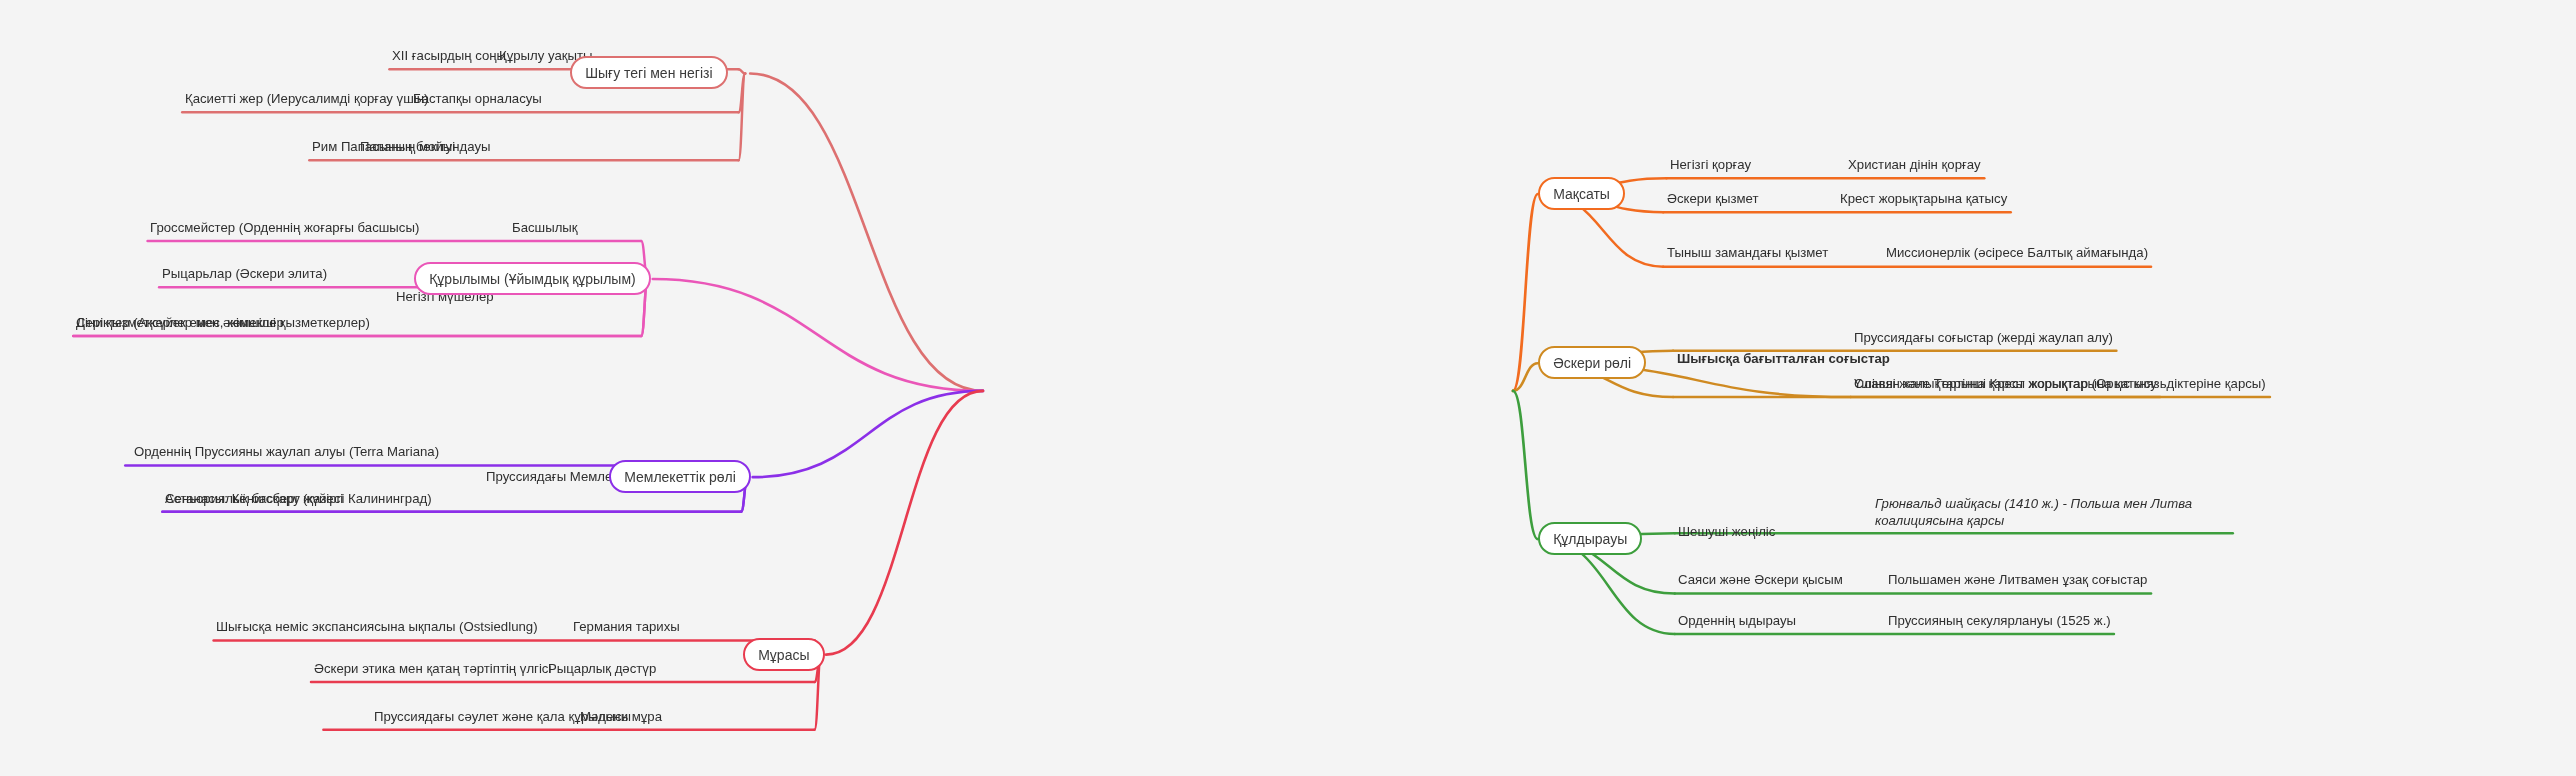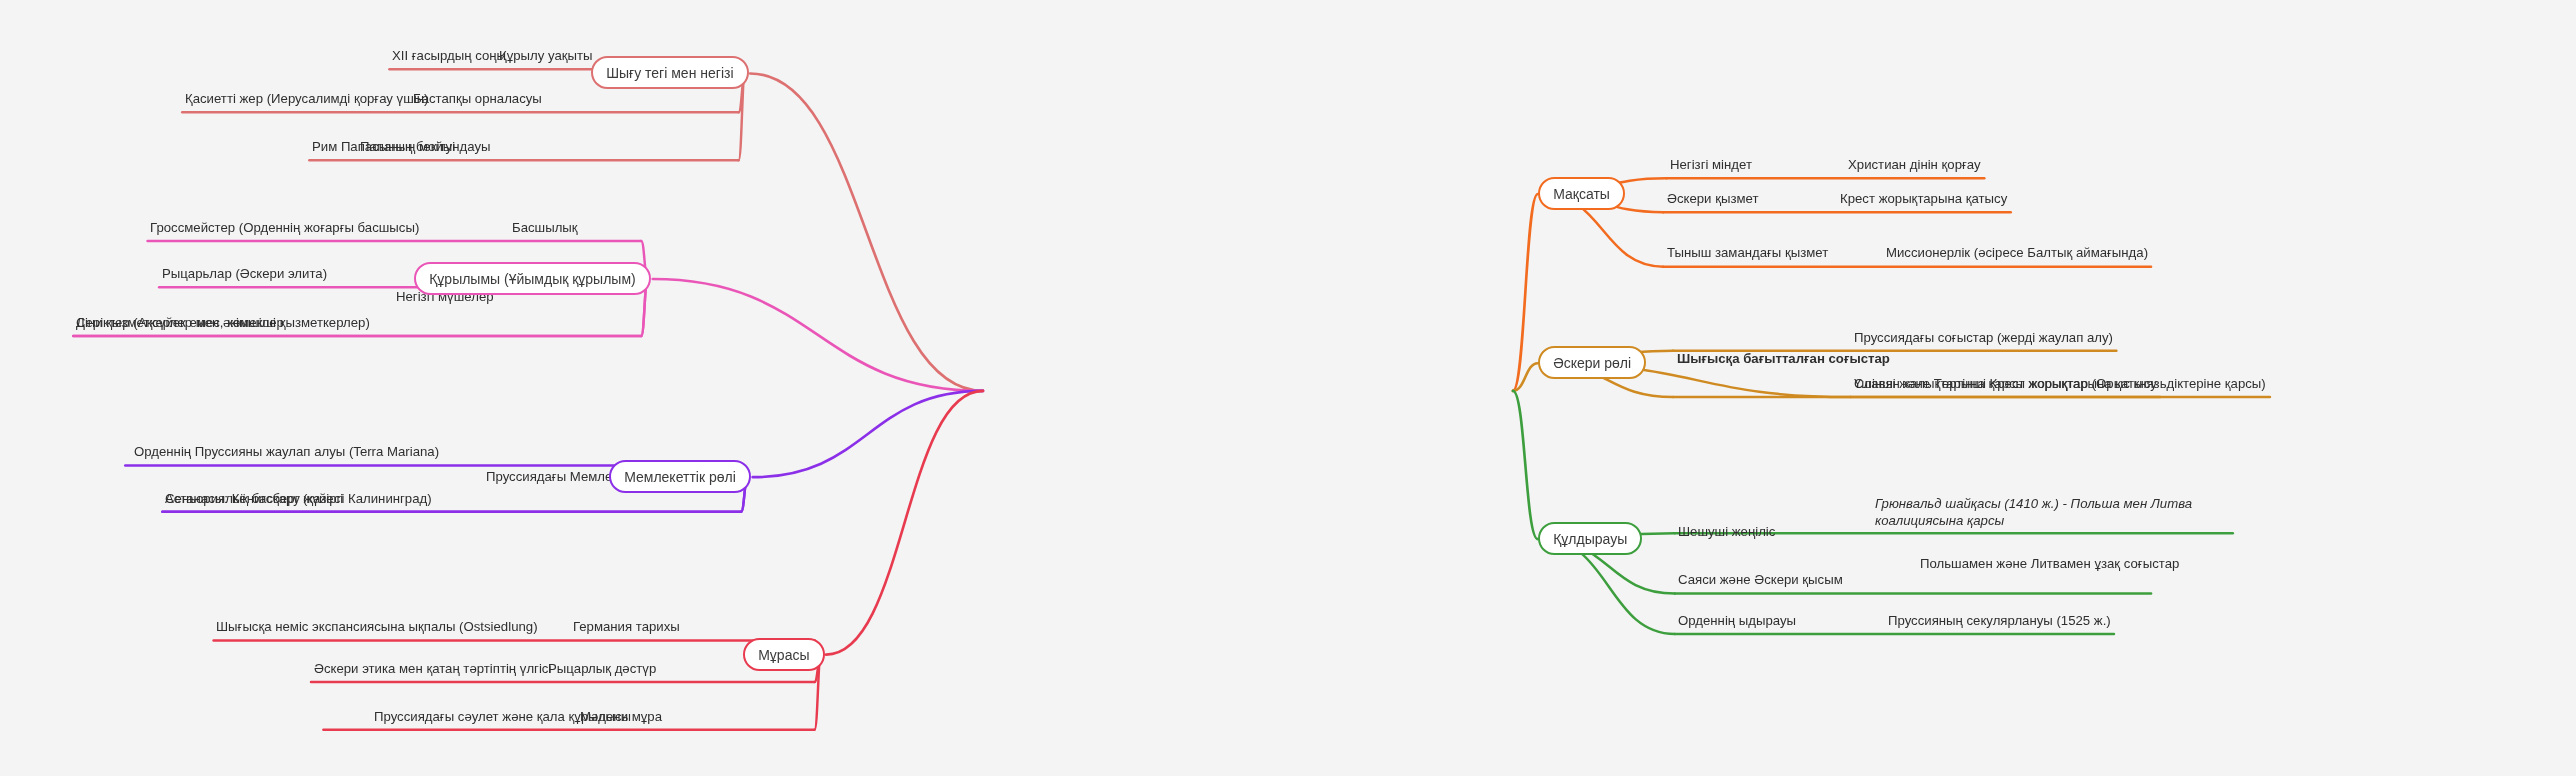--- a/index.html
+++ b/index.html
@@ -119,21 +119,21 @@
       <path d="M 1868 440 C 2054.5 440, 2054.5 481, 2241 481" fill="none" stroke="#cf8a21" stroke-width="3" stroke-linecap="round"></path>
       <path d="M 1832 473.5 C 1847 473.5, 1847 653, 1862 653" fill="none" stroke="#3d9e3d" stroke-width="3.2" stroke-linecap="round"></path>
       <line x1="2028" x2="2704" y1="646" y2="646" stroke="#3d9e3d" stroke-width="3" stroke-linecap="round"></line>
       <path d="M 1868 653 C 1948 653, 1948 646, 2028 646" fill="none" stroke="#3d9e3d" stroke-width="3" stroke-linecap="round"></path>
       <line x1="2028" x2="2605" y1="719" y2="719" stroke="#3d9e3d" stroke-width="3" stroke-linecap="round"></line>
       <path d="M 1868 653 C 1948 653, 1948 719, 2028 719" fill="none" stroke="#3d9e3d" stroke-width="3" stroke-linecap="round"></path>
       <line x1="2028" x2="2560" y1="768" y2="768" stroke="#3d9e3d" stroke-width="3" stroke-linecap="round"></line>
       <path d="M 1868 653 C 1948 653, 1948 768, 2028 768" fill="none" stroke="#3d9e3d" stroke-width="3" stroke-linecap="round"></path>
     </svg>
 
-<div class="pill" style="border-color: rgb(221, 112, 112); left: 591px; top: 56px;">
+<div class="pill" style="border-color: rgb(221, 112, 112); left: 570px; top: 56px;">
       <span>Шығу тегі мен негізі</span>
     </div>
     <div class="leaf" style="left: 499px; top: 48px;">Құрылу уақыты</div>
     <div class="leaf" style="left: 392px; top: 48px;">XII ғасырдың соңы</div>
     <div class="leaf" style="left: 413px; top: 91px;">Бастапқы орналасуы</div>
     <div class="leaf" style="left: 185px; top: 91px;">Қасиетті жер (Иерусалимді қорғау үшін)</div>
     <div class="leaf" style="left: 360px; top: 139px;">Папаның мойындауы</div>
     <div class="leaf" style="left: 312px; top: 139px;">Рим Папасының бекітуі</div>
     <div class="pill" style="border-color: rgb(234, 86, 184); left: 414px; top: 262px;">
       <span>Құрылымы (Ұйымдық құрылым)</span>
@@ -156,36 +156,36 @@
     </div>
     <div class="leaf" style="left: 549px; top: 619px; margin-left: 24px;">Германия тарихы</div>
     <div class="leaf" style="left: 216px; top: 619px;">Шығысқа неміс экспансиясына ықпалы (Ostsiedlung)</div>
     <div class="leaf" style="left: 548px; top: 661px;">Рыцарлық дәстүр</div>
     <div class="leaf" style="left: 314px; top: 661px;">Әскери этика мен қатаң тәртіптің үлгісі</div>
     <div class="leaf" style="left: 580px; top: 709px;">Мәдени мұра</div>
     <div class="leaf" style="left: 326px; top: 709px; margin-left: 48px;">Пруссиядағы сәулет және қала құрылысы</div>
     <div class="pill" style="border-color: rgb(242, 107, 31); left: 1538px; top: 177px;">
       <span>Мақсаты</span>
     </div>
-    <div class="leaf" style="left: 1670px; top: 157px;">Негізгі міндет</div>
+    <div class="leaf" style="left: 1670px; top: 157px;">Негізгі қорғау</div>
     <div class="leaf" style="left: 1848px; top: 157px;">Христиан дінін қорғау</div>
     <div class="leaf" style="left: 1667px; top: 191px;">Әскери қызмет</div>
     <div class="leaf" style="left: 1840px; top: 191px;">Крест жорықтарына қатысу</div>
     <div class="leaf" style="left: 1667px; top: 245px;">Тыныш замандағы қызмет</div>
     <div class="leaf" style="left: 1886px; top: 245px;">Миссионерлік (әсіресе Балтық аймағында)</div>
     <div class="pill" style="border-color: rgb(207, 138, 33); left: 1538px; top: 346px;">
       <span>Әскери рөлі</span>
     </div>
     <div class="leaf" style="left: 1677px; top: 351px; font-weight: bold;">Шығысқа бағытталған соғыстар</div>
     <div class="leaf" style="left: 1854px; top: 330px;">Пруссиядағы соғыстар (жерді жаулап алу)</div>
     <div class="leaf" style="left: 1854px; top: 376px;">Славян халықтарына қарсы жорықтар (Орыс князьдіктеріне қарсы)</div>
     <div class="leaf" style="left: 1854px; top: 376px;">Үшінші және Төртінші Крест жорықтарына қатысу</div>
     <div class="pill" style="border-color: rgb(61, 158, 61); left: 1538px; top: 522px;">
       <span>Құлдырауы</span>
     </div>
     <div class="leaf" style="left: 1678px; top: 524px;">Шешуші жеңіліс</div>
     <div class="leaf wrap" style="width: 355px; left: 1875px; top: 496px;">Грюнвальд шайқасы (1410 ж.) - Польша мен Литва коалициясына қарсы</div>
     <div class="leaf" style="left: 1678px; top: 572px;">Саяси және Әскери қысым</div>
-    <div class="leaf" style="left: 1888px; top: 556px; margin-left: 32px;">Польшамен және Литвамен ұзақ соғыстар</div>
+    <div class="leaf" style="left: 1888px; top: 572px;">Польшамен және Литвамен ұзақ соғыстар</div>
     <div class="leaf" style="left: 1678px; top: 613px;">Орденнің ыдырауы</div>
     <div class="leaf" style="left: 1888px; top: 613px;">Пруссияның секулярлануы (1525 ж.)</div>
   </div>
 
 
 </body></html>

